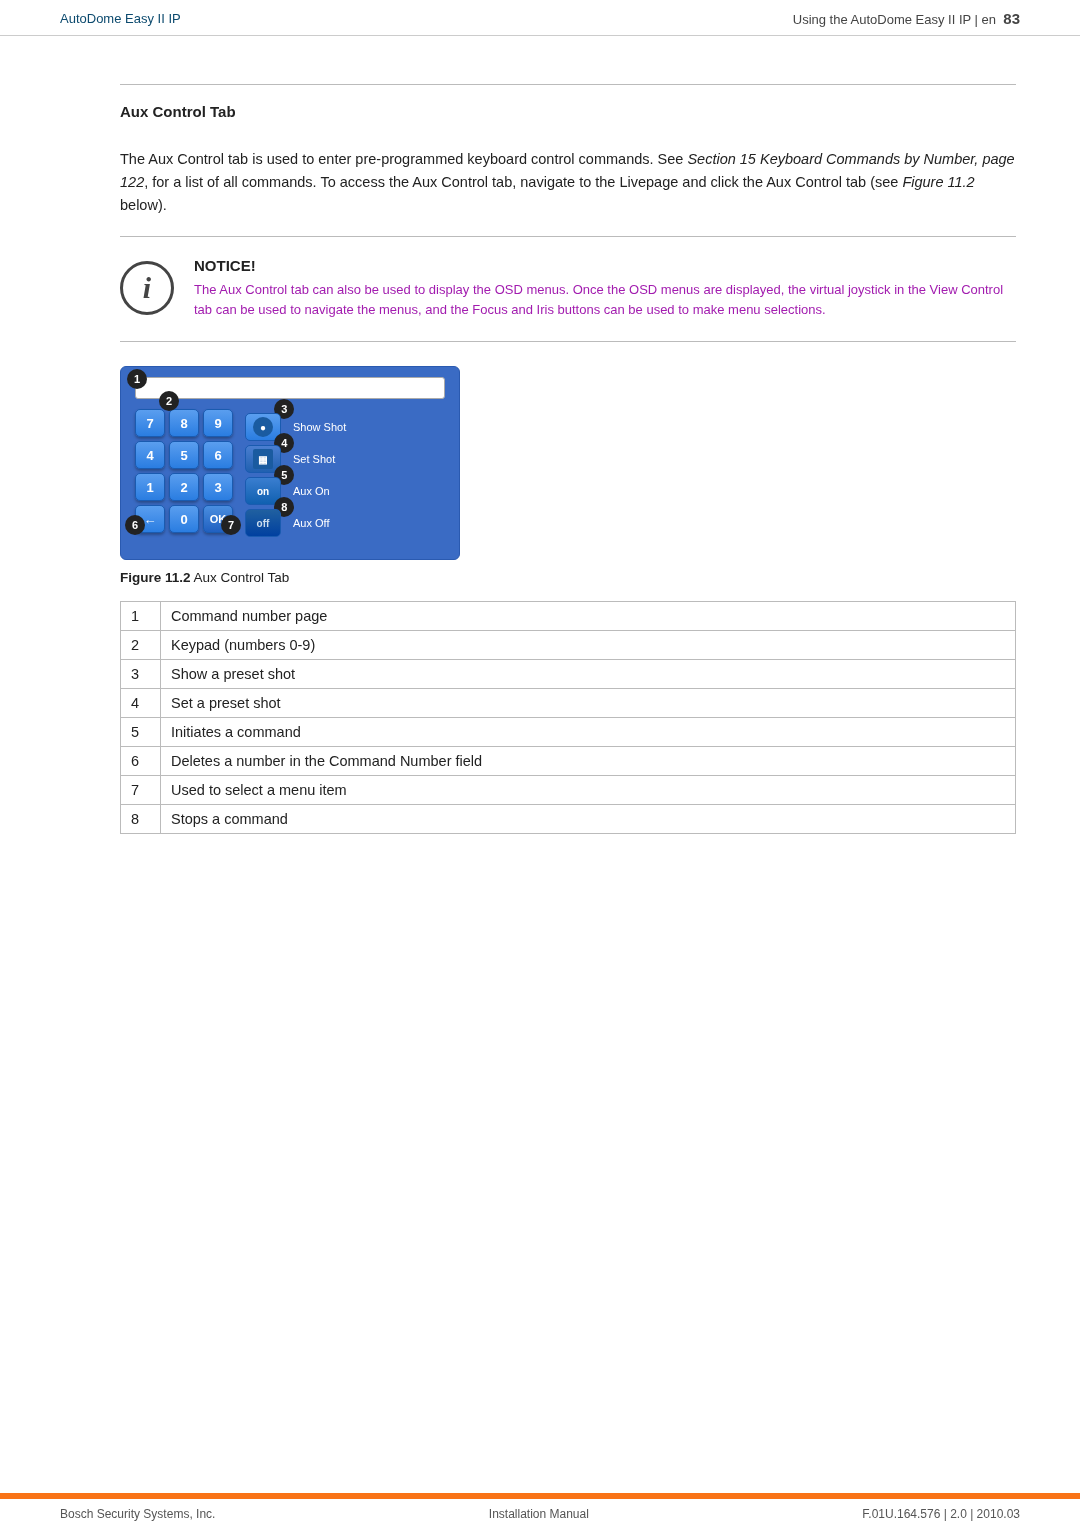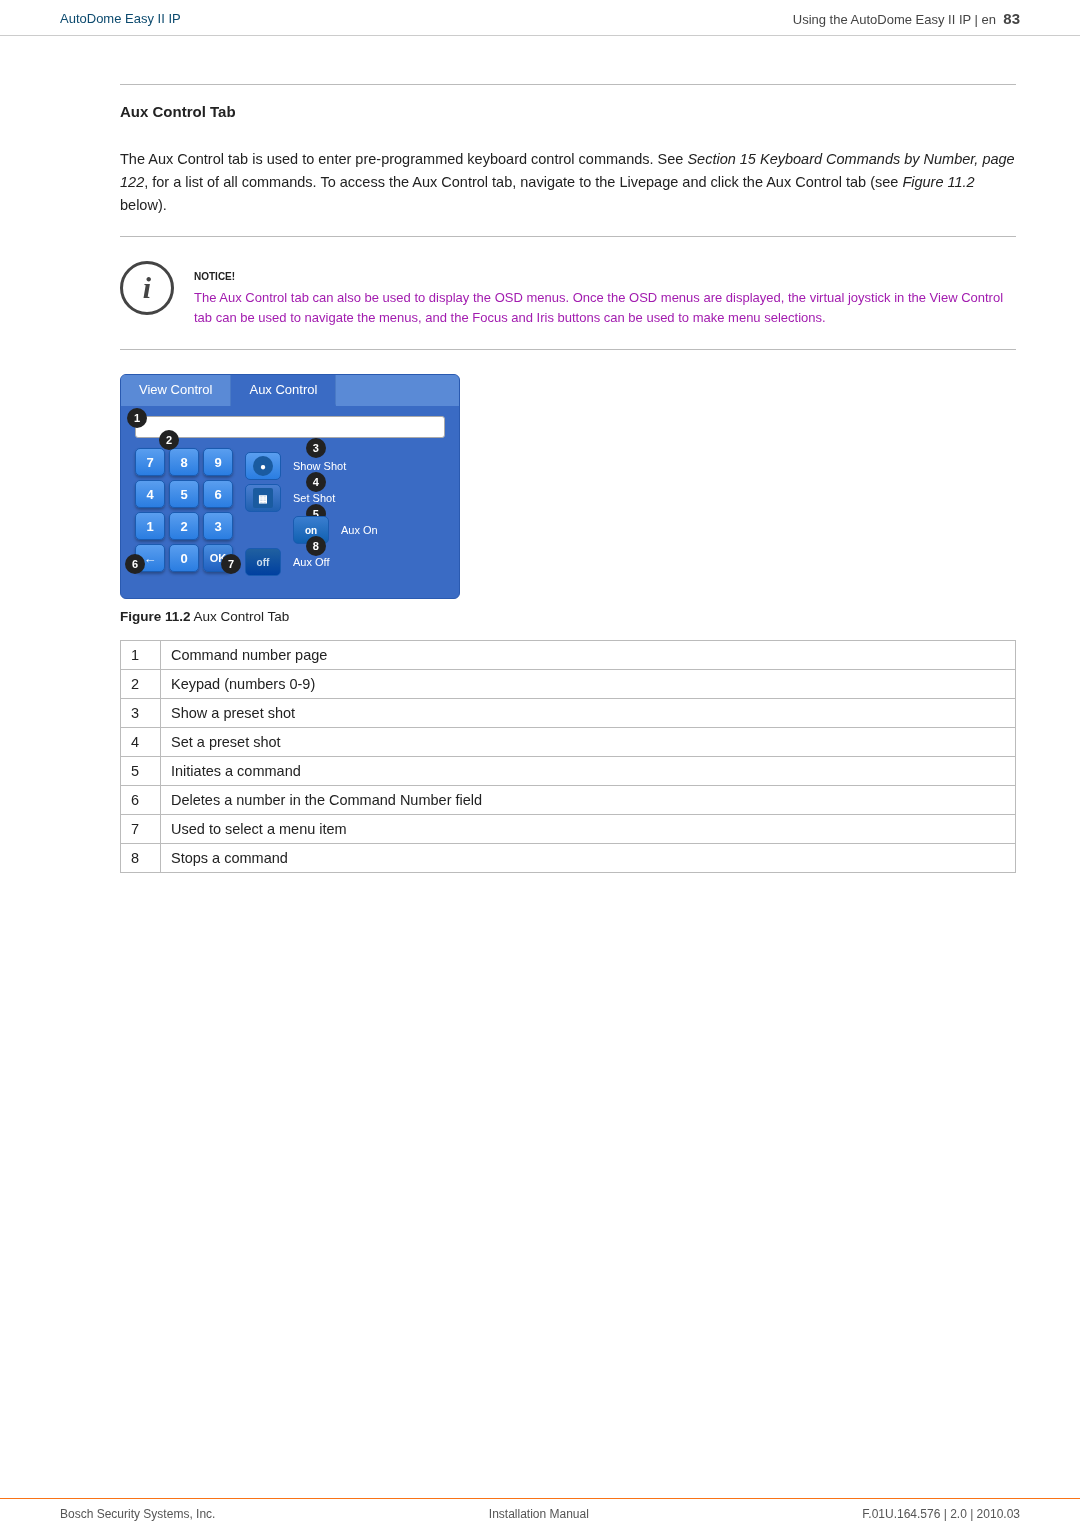--- a/index.html
+++ b/index.html
@@ -36,21 +36,21 @@
 
     
     .page-footer {
       position: absolute;
       bottom: 0;
       left: 0; right: 0;
       display: flex;
       justify-content: space-between;
       align-items: center;
       padding: 8px 60px;
-      border-top: 1px solid #f97316;
+      border-top: 6px solid #f97316;
       font-size: 12px;
       color: #555;
     }
 
     
     .content {
       padding: 30px 64px 80px 120px;
     }
 
     
@@ -97,23 +97,22 @@
       font-style: italic;
       font-size: 30px;
       font-weight: bold;
       color: #444;
       font-family: Georgia, serif;
       margin-top: 4px;
     }
     .notice-content {}
     .notice-title {
       font-weight: bold;
-      font-size: 10px;
+      font-size: 15px;
       margin-bottom: 6px;
-      margin-top: 14px;
     }
     .notice-text {
       font-size: 13px;
       line-height: 1.6;
       color: #a21caf;
     }
 
     
     .figure-container {
       display: flex;
@@ -324,28 +323,20 @@
       <div class="notice-title">NOTICE!</div>
       <div class="notice-text">The Aux Control tab can also be used to display the OSD menus. Once the OSD menus are displayed, the virtual joystick in the View Control tab can be used to navigate the menus, and the Focus and Iris buttons can be used to make menu selections.</div>
     </div>
   </div>
 
   <hr class="hr">
 
   <div class="figure-container">
     <div class="ui-panel">
 
-      <div class="tab-bar">
-        <div class="tab">
-          <span>View Control</span>
-        </div>
-        <div class="tab active">
-          <span>Aux Control</span>
-        </div>
-      </div>
 
       <div class="panel-body">
 
         <div style="position:relative; margin-bottom: 10px;">
           <div style="position:absolute; top:-8px; left:-8px; z-index:2;">
             <div class="badge" style="position:static;">1</div>
           </div>
           <div class="cmd-field"></div>
         </div>
 
@@ -403,21 +394,21 @@
                 <div class="action-btn set-shot">
                   <div class="icon-floppy">▦</div>
                 </div>
                 <span class="action-label">Set Shot</span>
               </div>
 
               <div style="position:relative; display:flex; align-items:center; gap:6px;">
                 <div style="position:absolute; top:-12px; right:52px;">
                   <div class="badge" style="position:static;">5</div>
                 </div>
-                <div class="action-btn aux-on" style="font-size:10px; font-weight:bold; color:#fff;margin-left:48px;">on</div>
+                <div class="action-btn aux-on" style="font-size:10px; font-weight:bold; color:#fff;">on</div>
                 <span class="action-label">Aux On</span>
               </div>
 
               <div style="position:relative; display:flex; align-items:center; gap:6px;">
                 <div style="position:absolute; top:-12px; right:52px;">
                   <div class="badge" style="position:static;">8</div>
                 </div>
                 <div class="action-btn aux-off" style="font-size:10px; font-weight:bold; color:#cde;">off</div>
                 <span class="action-label">Aux Off</span>
               </div>

